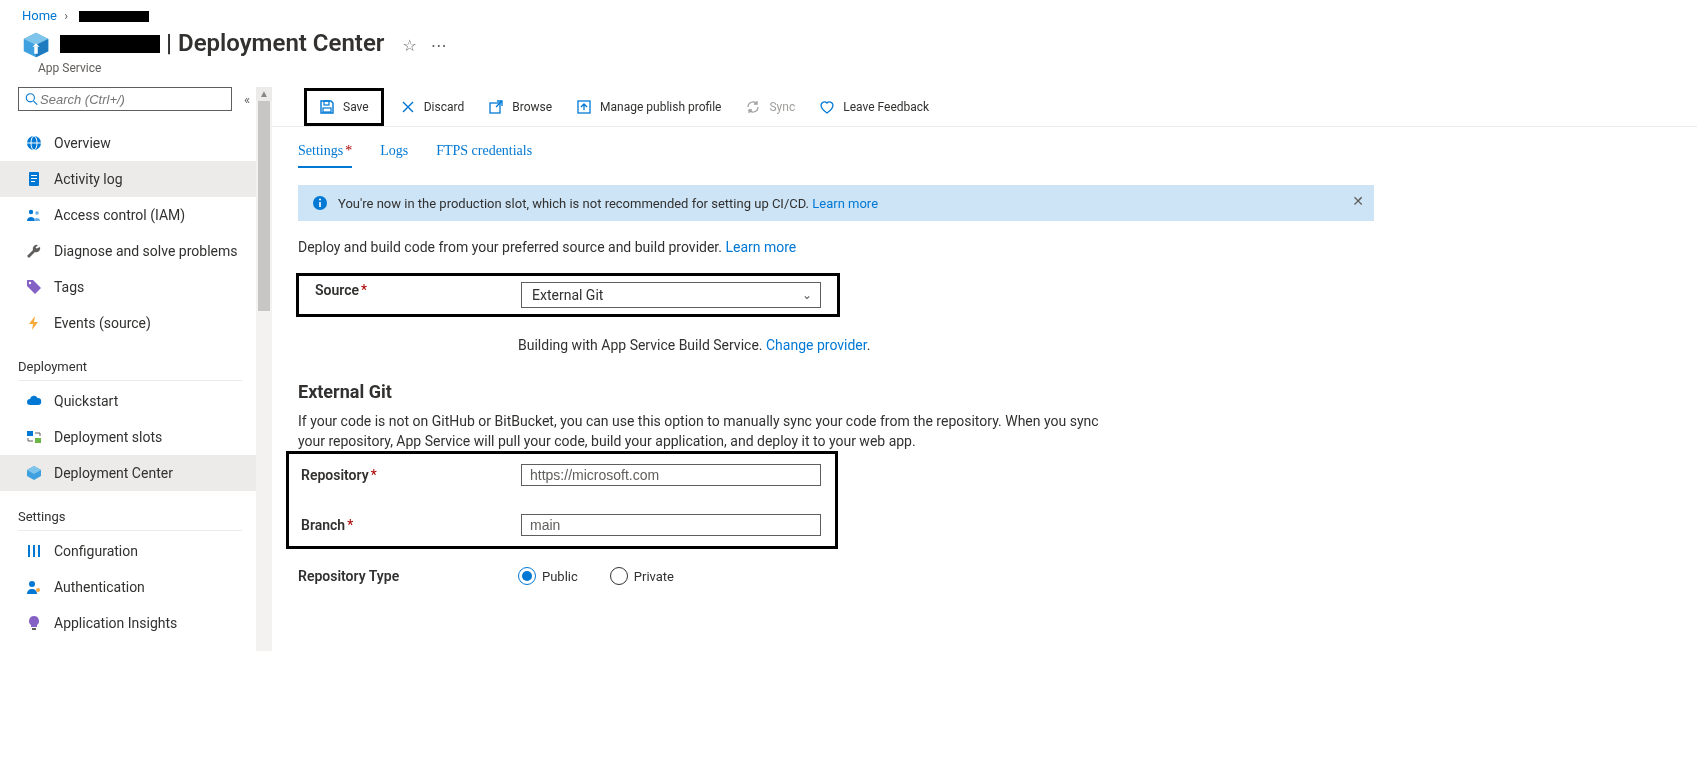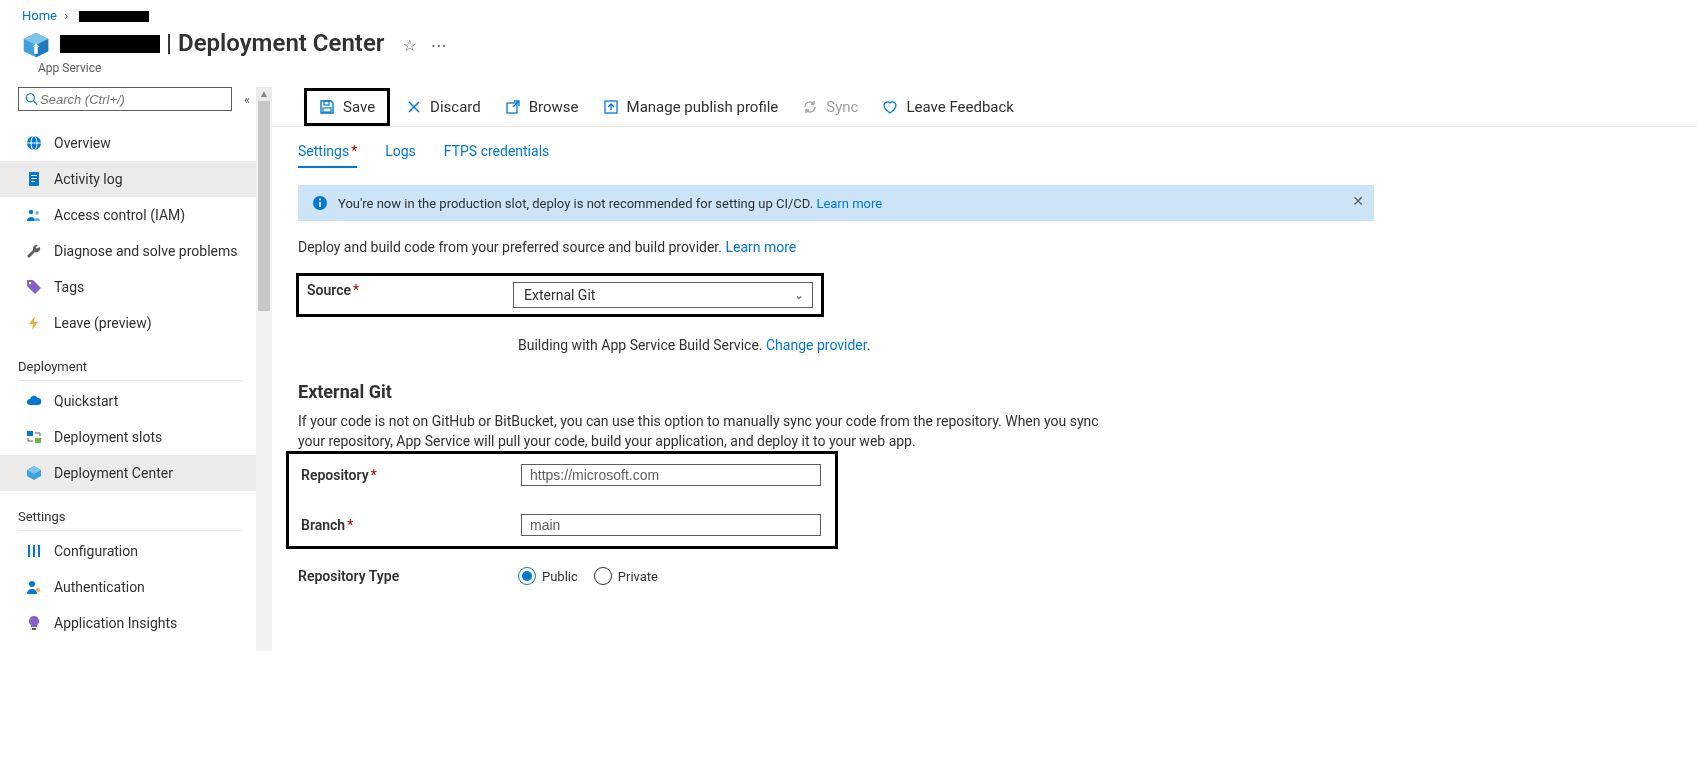--- a/index.html
+++ b/index.html
@@ -48,28 +48,28 @@
   .nav-section { font-size: 13px; color: #323130; font-weight: 400; margin: 18px 0 2px 0; padding-bottom: 6px; border-bottom: 1px solid #edebe9; margin-right: 14px;}
 
   
   .scrollstrip { width: 16px; background: #f3f2f1; position: relative; }
   .scrollstrip .arrow-up { position: absolute; top: 0; left: 0; width: 16px; height: 14px; font-size: 10px; color: #8a8886; text-align: center; line-height: 14px; background: #edebe9;}
   .scrollstrip .thumb { position: absolute; top: 14px; left: 2px; width: 12px; height: 210px; background: #c8c6c4; }
 
   
   .main { flex: 1; padding: 0; }
   .toolbar { display: flex; align-items: center; padding: 4px 0 4px 32px; border-bottom: 1px solid #edebe9; height: 40px;}
-  .tool-btn { display: flex; align-items: center; height: 32px; padding: 0 12px; font-size: 15px; cursor: pointer; color: #323130; }
+  .tool-btn { display: flex; align-items: center; height: 32px; padding: 0 12px; font-size: 12px; cursor: pointer; color: #323130; }
   .tool-btn.disabled { color: #a19f9d; cursor: default; }
   .tool-btn .t-icon { width: 16px; height: 16px; margin-right: 8px; }
   .save-boxed { border: 3px solid #000; height: 38px; margin-right: 4px;}
 
   .content { padding: 16px 0 0 8px; max-width: 1120px; }
   .tabs { display: flex; gap: 28px; padding-left: 18px; }
-  .tab { font-size: 14px; color: #0078d4; padding-bottom: 8px; cursor: pointer; position: relative; }
+  .tab { font-size: 14px; color: #0078d4; padding-bottom: 8px; cursor: pointer; position: relative; font-family: Liberation Serif, serif; }
   .tab.active { font-weight: 400; }
   .tab.active::after { content: ""; position: absolute; left: 0; right: 0; bottom: -1px; height: 2px; background: #0078d4; }
   .tab .req { color: #a80000; margin-left: 2px; }
 
   .info-banner {
     display: flex; align-items: center; background: #cce4f6; color: #323130;
     padding: 10px 14px; margin: 18px 18px 0 0; font-size: 13px; position: relative;
     margin-left: 18px;
   }
   .info-banner .info-icon { width: 16px; height: 16px; margin-right: 10px; }
@@ -80,37 +80,37 @@
   .form-row { display: flex; align-items: center; margin-top: 18px; padding-left: 18px; }
   .form-label { width: 220px; font-size: 14px; font-weight: 600; color: #323130; }
   .form-label .req { color: #a80000; margin-left: 2px; font-weight: 400;}
   .select-box {
     display: flex; align-items: center; justify-content: space-between;
     width: 300px; height: 26px; border: 1px solid #605e5c; padding: 0 8px 0 10px;
     font-size: 14px; background: #fff; cursor: pointer;
   }
   .select-box .chev { color: #605e5c; font-size: 12px; }
 
-  .boxed-source { border: 3px solid #000; padding: 6px 8px; display: inline-flex; margin-left: -2px;}
+  .boxed-source { border: 3px solid #000; padding: 6px 16px; display: inline-flex; margin-left: -2px;}
   .boxed-source .form-label { width: 206px; }
 
   .helper-line { font-size: 14px; color: #323130; margin-top: 20px; padding-left: 238px;}
   .section-h { font-size: 18px; font-weight: 700; margin: 28px 0 10px 18px; }
   .desc { font-size: 14px; color: #323130; margin: 0 40px 0 18px; max-width: 830px; line-height: 1.4;}
 
   .boxed-fields { border: 3px solid #000; padding: 10px 14px 10px 12px; display: inline-block; margin-left: 6px;}
   .boxed-fields .form-row { margin-top: 0; padding-left: 0; }
   .boxed-fields .form-row + .form-row { margin-top: 28px; }
   .text-input {
     width: 300px; height: 22px; border: 1px solid #605e5c; padding: 0 8px;
     font-size: 14px; outline: none; color: #323130;
   }
   .text-input::placeholder { color: #605e5c; }
 
-  .radio-group { display: flex; align-items: center; gap: 16px; }
+  .radio-group { display: flex; align-items: center; gap: 32px; }
   .radio { display: flex; align-items: center; cursor: pointer; }
   .radio .disc { width: 18px; height: 18px; border: 1px solid #323130; border-radius: 50%; margin-right: 6px; position: relative; }
   .radio.selected .disc { border-color: #0078d4; }
   .radio.selected .disc::after { content: ""; width: 10px; height: 10px; background: #0078d4; border-radius: 50%; position: absolute; top: 3px; left: 3px; }
 
 </style>
 </head>
 <body>
 
 <div class="breadcrumb">
@@ -194,21 +194,21 @@
         <span class="nav-icon"><svg viewBox="0 0 16 16">
               <path d="M1 1h6l8 8-6 6-8-8z" fill="#8661c5"></path>
               <circle cx="4" cy="4" r="1.2" fill="#fff"></circle>
             </svg></span>
         <span>Tags</span>
       </div>
       <div class="nav-item">
         <span class="nav-icon"><svg viewBox="0 0 16 16">
               <path d="M9 1L3 9h4l-1 6 6-8H8z" fill="#f7a93b"></path>
             </svg></span>
-        <span>Leave (preview)</span>
+        <span>Events (source)</span>
       </div>
 
       <div class="nav-section">Deployment</div>
       <div class="nav-item">
         <span class="nav-icon"><svg viewBox="0 0 16 16">
               <path d="M12 12H4a3 3 0 0 1 0-6 4 4 0 0 1 7.5-1A3 3 0 0 1 12 12z" fill="#0078d4"></path>
             </svg></span>
         <span>Quickstart</span>
       </div>
       <div class="nav-item">
@@ -313,21 +313,21 @@
         <div class="tab">Logs</div>
         <div class="tab">FTPS credentials</div>
       </div>
 
       <div class="info-banner">
         <svg class="info-icon" viewBox="0 0 16 16">
             <circle cx="8" cy="8" r="7" fill="#0078d4"></circle>
             <rect x="7.2" y="7" width="1.6" height="5" fill="#fff"></rect>
             <circle cx="8" cy="4.5" r="1" fill="#fff"></circle>
           </svg>
-        <span>You're now in the production slot, deploy is not recommended for setting up CI/CD.</span>&nbsp;
+        <span>You're now in the production slot, which is not recommended for setting up CI/CD.</span>&nbsp;
         <a>Learn more</a>
         <span class="close">✕</span>
       </div>
 
       <div class="para">
         <span>Deploy and build code from your preferred source and build provider.</span>
         <a>Learn more</a>
       </div>
 
       <div class="form-row">

